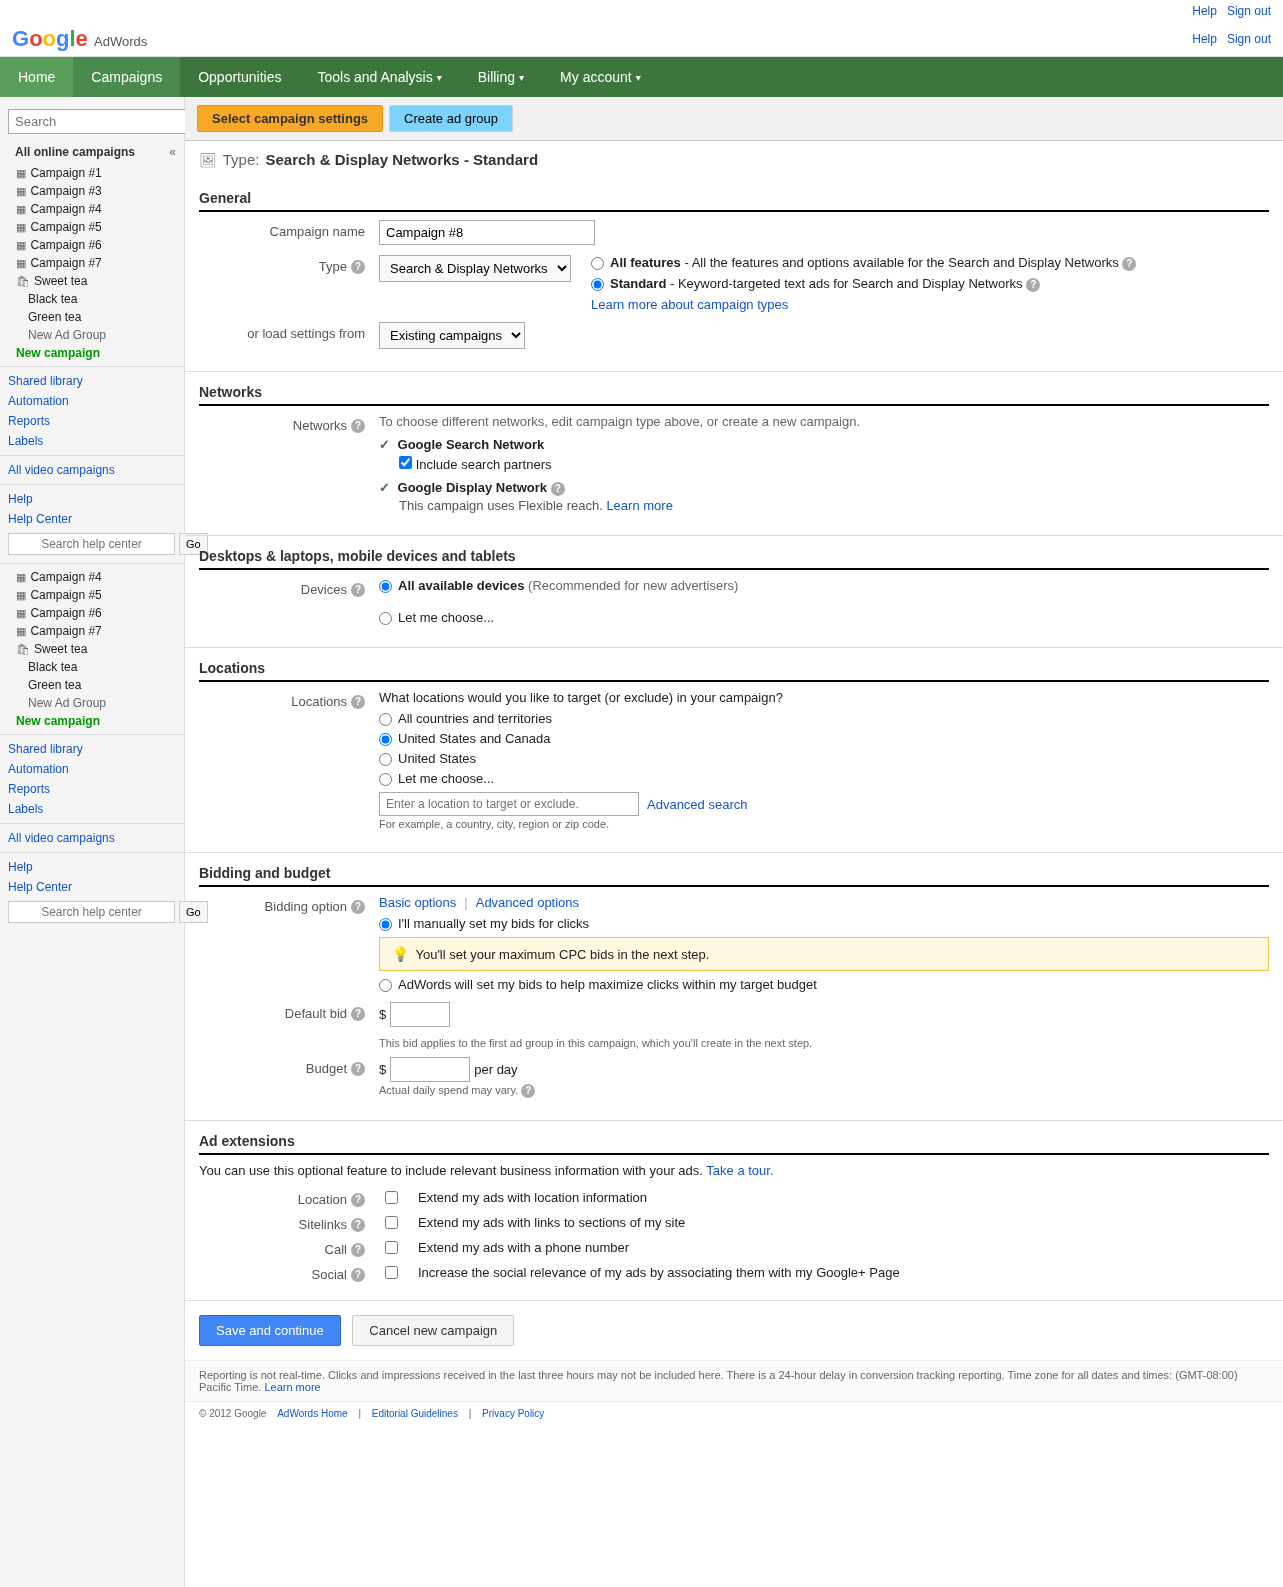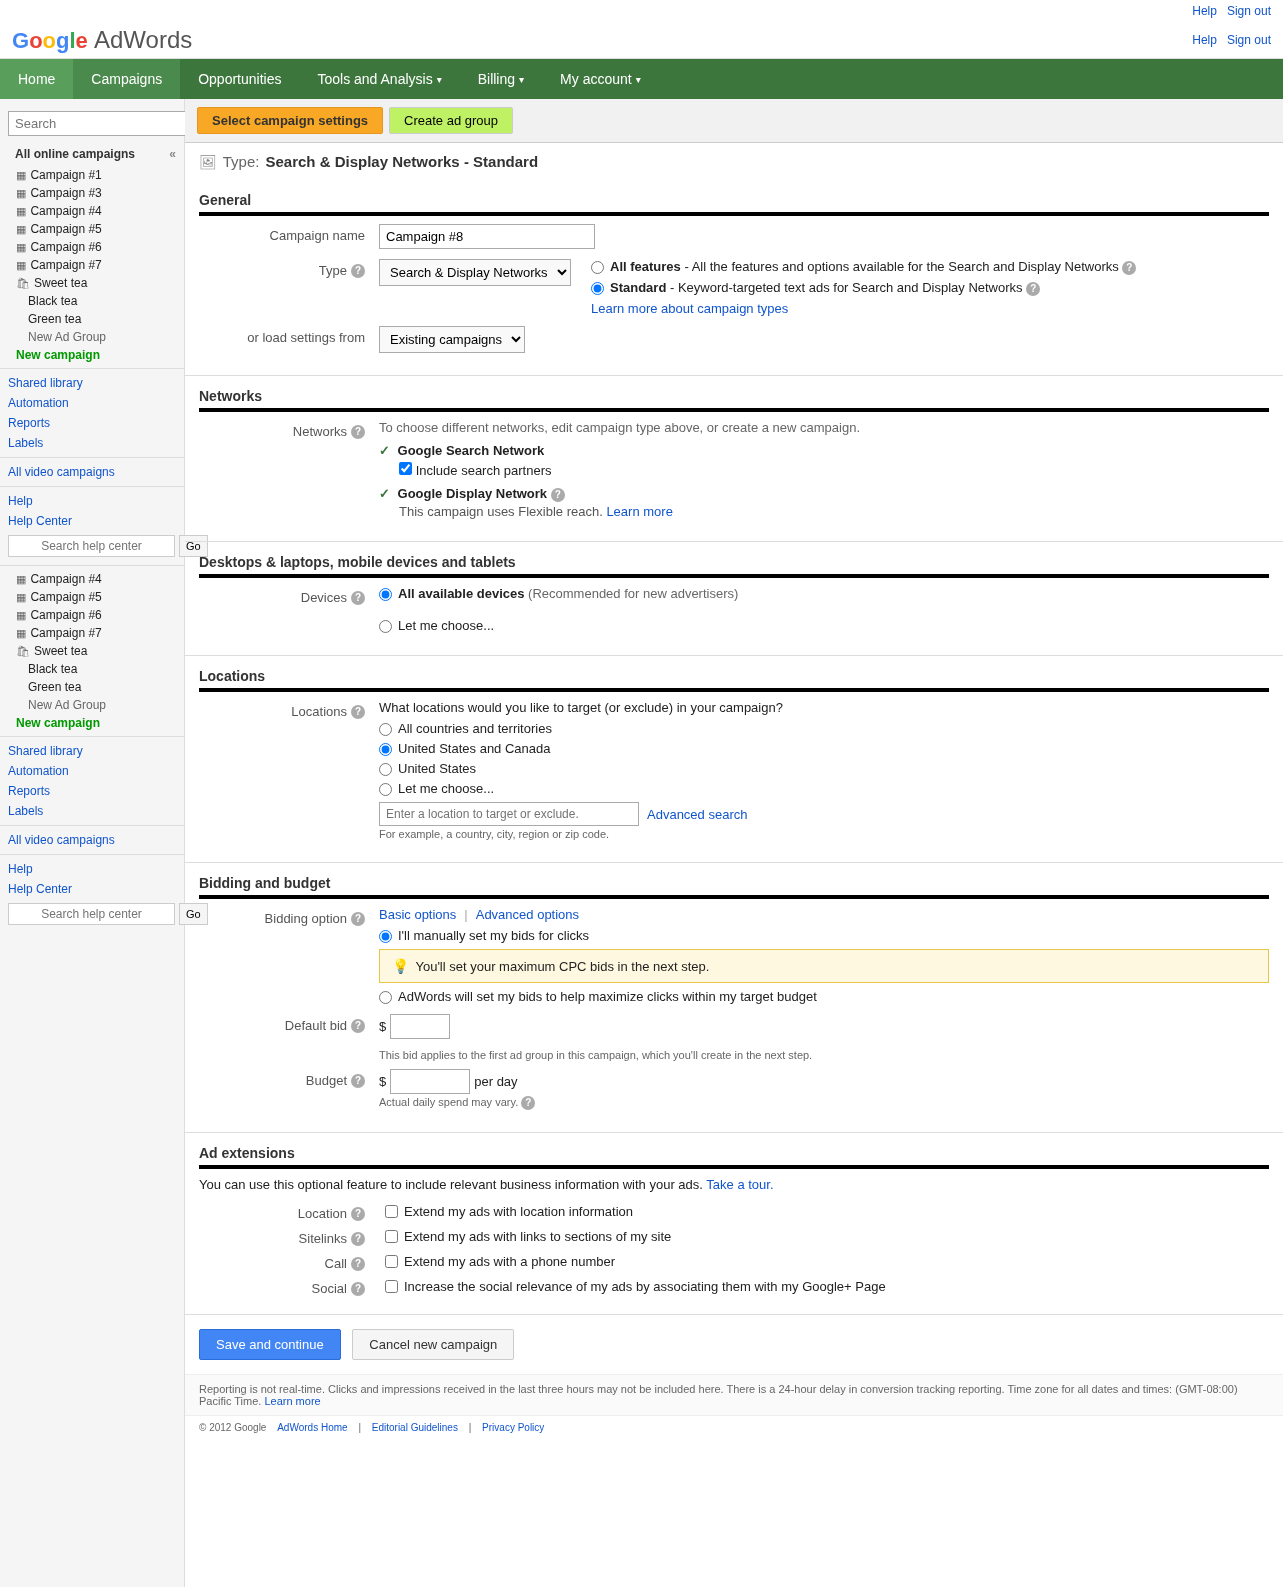--- a/index.html
+++ b/index.html
@@ -11,21 +11,21 @@
 
     
     #header { display: flex; align-items: center; padding: 4px 12px; border-bottom: 1px solid #ddd; }
     #logo { font-size: 22px; font-weight: bold; color: #4285f4; margin-right: 6px; }
     #logo span.g { color: #4285f4; }
     #logo span.o1 { color: #ea4335; }
     #logo span.o2 { color: #fbbc05; }
     #logo span.g2 { color: #4285f4; }
     #logo span.l { color: #34a853; }
     #logo span.e { color: #ea4335; }
-    #adwords-text { font-size: 24px; color: #555; font-weight: normal; }
+    #adwords-text { font-size: 13px; color: #555; font-weight: normal; }
 
     
     #nav { display: flex; background: #3c763d; }
     #nav .nav-item { padding: 12px 18px; color: #fff; font-size: 14px; cursor: pointer; text-decoration: none; display: flex; align-items: center; gap: 4px; }
     #nav .nav-item.home { background: #5a9e5c; }
     #nav .nav-item.active-tab { background: #4a8a4c; }
     #nav .nav-item .arrow { font-size: 10px; }
 
     
     #layout { display: flex; min-height: calc(100vh - 80px); }
@@ -39,44 +39,44 @@
     .sidebar-item { padding: 2px 8px 2px 16px; cursor: pointer; display: flex; align-items: center; gap: 4px; }
     .sidebar-item .icon { font-size: 11px; color: #666; }
     .sidebar-item.sub { padding-left: 28px; }
     .sidebar-link { color: #1155cc; text-decoration: none; padding: 3px 8px 3px 8px; display: block; font-size: 12px; cursor: pointer; }
     .sidebar-divider { border-top: 1px solid #ddd; margin: 4px 0; }
     .new-campaign-link { color: #009900; font-weight: bold; padding: 2px 8px 2px 16px; display: block; cursor: pointer; }
 
     
     #main { flex: 1; padding: 0; }
     .tabs-bar { background: #f1f1f1; border-bottom: 1px solid #ccc; padding: 8px 12px; display: flex; gap: 6px; }
-    .tab-btn { padding: 5px 14px; border: 1px solid #ccc; background: #bef264; font-size: 13px; cursor: pointer; border-radius: 2px; }
+    .tab-btn { padding: 5px 14px; border: 1px solid #ccc; background: #7dd3fc; font-size: 13px; cursor: pointer; border-radius: 2px; }
     .tab-btn.active { background: #f9a825; border-color: #e6961e; color: #333; font-weight: bold; }
 
     .page-title { padding: 10px 14px; display: flex; align-items: center; gap: 6px; font-size: 15px; }
     .page-title .type-icon { color: #888; font-size: 14px; }
     .page-title .type-label { color: #666; font-weight: normal; }
     .page-title .type-value { font-weight: bold; color: #333; }
 
     .section { padding: 12px 14px; border-bottom: 1px solid #ddd; }
-    .section-title { font-size: 14px; font-weight: bold; color: #333; margin-bottom: 8px; padding-bottom: 4px; border-bottom: 4px solid #000000; }
+    .section-title { font-size: 14px; font-weight: bold; color: #333; margin-bottom: 8px; padding-bottom: 4px; border-bottom: 2px solid #000000; }
 
     .form-row { display: flex; align-items: flex-start; margin-bottom: 10px; }
     .form-label { width: 180px; min-width: 180px; text-align: right; padding-right: 14px; padding-top: 4px; font-size: 13px; color: #555; display: flex; align-items: center; justify-content: flex-end; gap: 4px; }
     .form-control { flex: 1; }
     .help-icon { display: inline-block; width: 14px; height: 14px; background: #aaa; color: #fff; border-radius: 50%; font-size: 10px; text-align: center; line-height: 14px; cursor: pointer; font-weight: bold; }
 
     input[type="text"], input[type="number"] { border: 1px solid #aaa; padding: 4px 6px; font-size: 13px; }
     select { border: 1px solid #aaa; padding: 4px 6px; font-size: 13px; background: #f9f9f9; cursor: pointer; }
 
     .radio-group { display: flex; flex-direction: column; gap: 5px; }
     .radio-option { display: flex; align-items: flex-start; gap: 6px; }
     .radio-option input[type="radio"] { margin-top: 2px; }
 
-    .checkbox-option { display: flex; align-items: center; gap: 6px; }
+    .checkbox-option { display: flex; align-items: center; gap: 20px; }
 
     .link-blue { color: #1155cc; text-decoration: none; cursor: pointer; }
 
     .info-box { background: #fff8e1; border: 1px solid #e6c84a; padding: 8px 12px; margin: 6px 0; display: flex; align-items: center; gap: 6px; font-size: 13px; }
     .info-box .bulb { color: #f0a000; font-size: 14px; }
 
     .location-input-row { display: flex; align-items: center; gap: 8px; margin-top: 6px; }
     .location-input-row input { width: 260px; border: 1px solid #aaa; padding: 4px 6px; font-size: 12px; color: #999; }
 
     .note-text { font-size: 11px; color: #666; margin-top: 2px; }

